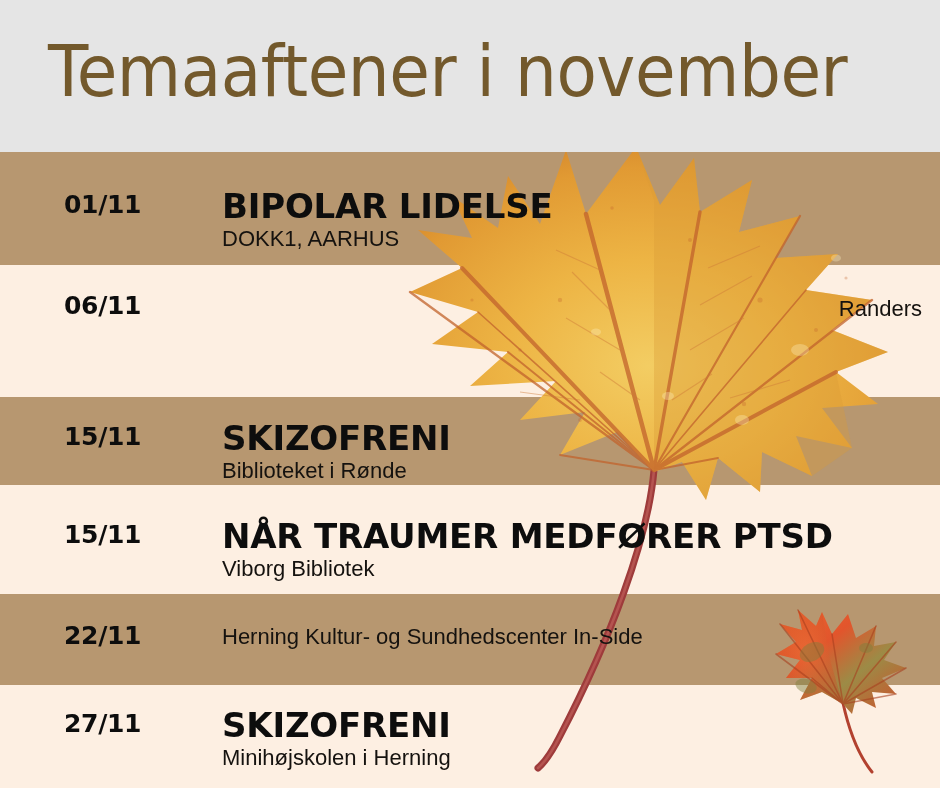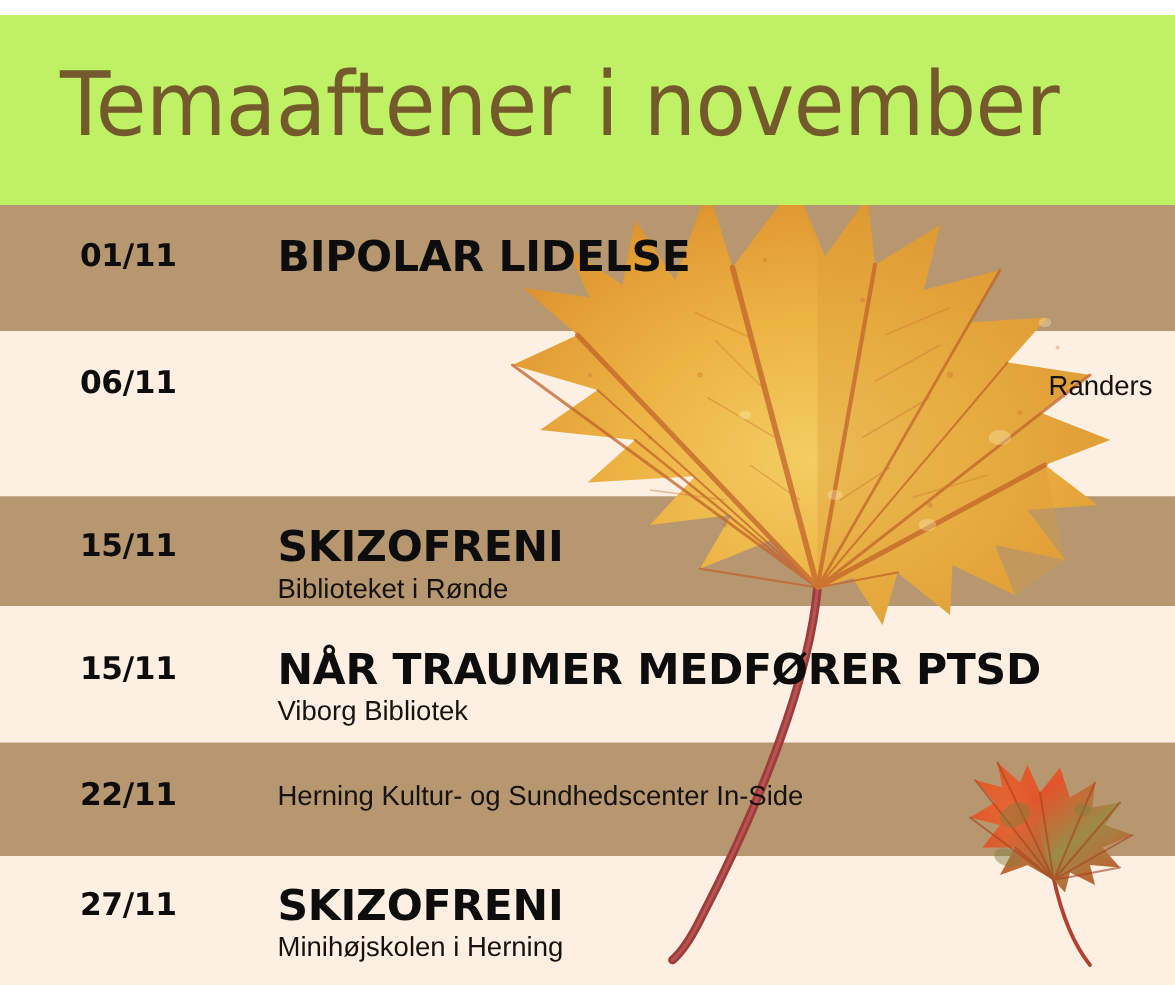--- a/index.html
+++ b/index.html
@@ -13,24 +13,24 @@
     width: 940px;
     height: 788px;
     overflow: hidden;
     background: #ffffff;
     font-family: "Liberation Sans", sans-serif;
   }
 
   
   .header {
     position: absolute;
-    left: 0; top: 12px;
+    left: 0; top: 0;
     width: 940px;
     height: 152px;
-    background: #bef264;
+    background: #e5e5e5;
     z-index: 5;
   }
   .poster-title {
     position: absolute;
     left: 48px;
     top: 31px;
     font-family: "DejaVu Sans", sans-serif;
     font-size: 71px;
     line-height: 82px;
     font-weight: 400;
@@ -262,20 +262,21 @@
   <div class="header">
     <div class="poster-title">Temaaftener i november</div>
   </div>
 
   <div class="textlayer">
 
     <div class="entry" style="top:178px;">
       <div class="date">01/11</div>
       <div class="body">
         <div class="title">BIPOLAR LIDELSE</div>
+        <div class="venue">DOKK1, AARHUS</div>
       </div>
     </div>
 
     <div class="entry" style="top:279px;">
       <div class="date">06/11</div>
       <div class="body">
         <div class="venue" style="margin-top:4px;text-align:right;">Randers</div>
       </div>
     </div>
 

